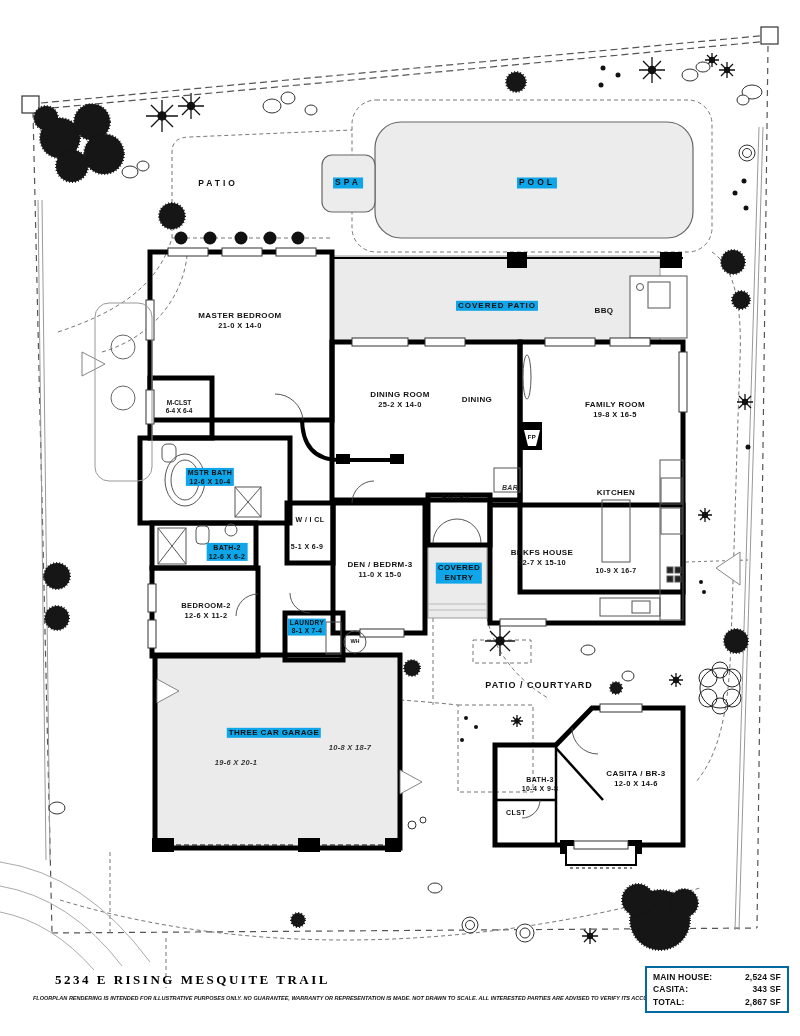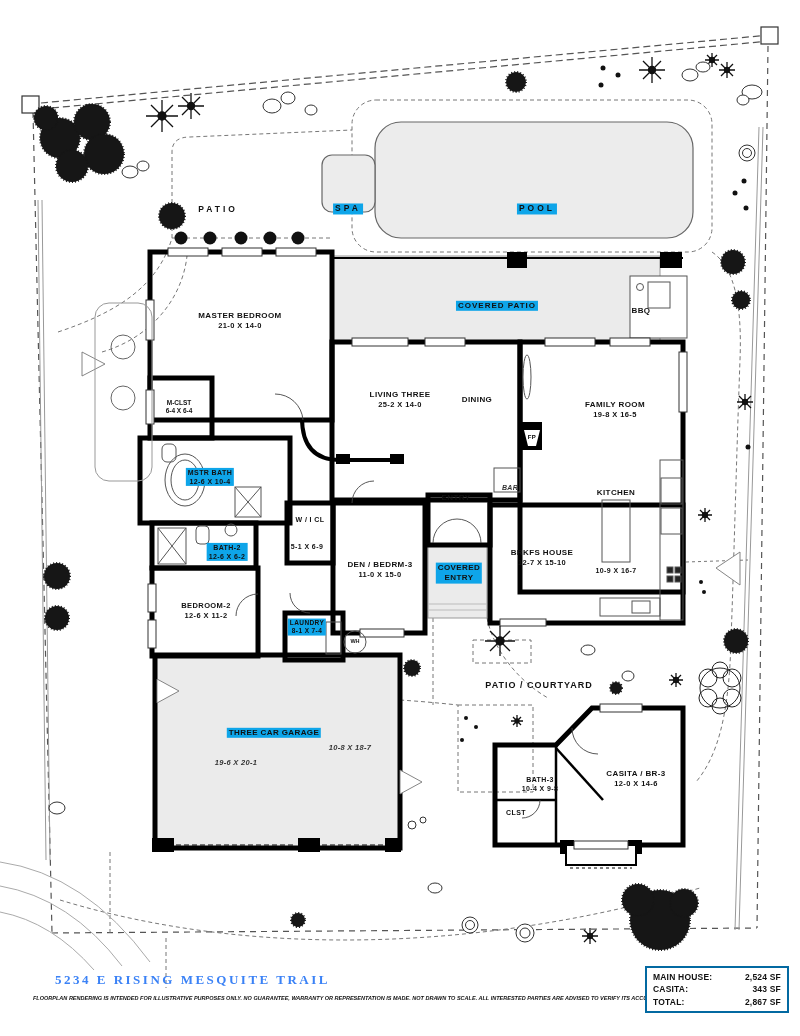--- a/index.html
+++ b/index.html
@@ -4,28 +4,28 @@
 <style>
   html,body{margin:0;padding:0;background:#fff;}
   #page{position:relative;width:800px;height:1036px;background:#fff;overflow:hidden;
         font-family:"Liberation Sans",sans-serif;}
   svg{position:absolute;left:0;top:0;}
   .lbl{position:absolute;transform:translate(-50%,-50%);text-align:center;white-space:nowrap;
        font:bold 8px "Liberation Sans",sans-serif;letter-spacing:.4px;color:#111;
        background:#0ea5e9;padding:0 2px;line-height:1.3;z-index:5;}
   .lbl span{display:block;}
   .nobg{background:transparent;}
-  .site{font-size:8.5px;letter-spacing:3px;margin-top:26px;}
+  .site{font-size:8.5px;letter-spacing:3px;}
   .dimlb{font-size:7.5px;}
   .it{font-style:italic;font-weight:bold;color:#333;letter-spacing:.3px;background:transparent;}
   .tiny{font-size:5.5px;letter-spacing:0;padding:0;}
   .fp{color:#000;background:transparent;font-size:6px;}
   
   #address{position:absolute;left:55px;top:972px;font-family:"Liberation Serif",serif;
-           font-weight:bold;font-size:13px;letter-spacing:2.5px;color:#3b82f6;z-index:6;}
+           font-weight:bold;font-size:13px;letter-spacing:2.5px;color:#000000;z-index:6;}
   #watermark{position:absolute;left:2px;top:958px;font:bold 40px "Liberation Sans",sans-serif;
              letter-spacing:-1px;color:rgba(120,120,120,0.18);
              -webkit-text-stroke:1.4px #9a9a9a;z-index:7;}
   #disclaimer{position:absolute;left:33px;top:995px;width:720px;font-size:6px;font-style:italic;
               font-weight:bold;color:#111;transform:scaleX(.92);transform-origin:left top;
               white-space:nowrap;z-index:6;}
   #summary{position:absolute;left:645px;top:966px;width:128px;border:2px solid #0369a1;
            background:#fff;padding:3px 6px;z-index:8;}
   #summary .row{display:flex;justify-content:space-between;font:bold 8.5px "Liberation Sans",sans-serif;
                 color:#111;line-height:1.45;letter-spacing:.2px;}
@@ -327,21 +327,21 @@
     <circle cx="701" cy="582" r="2"></circle>
         <circle cx="704" cy="592" r="2"></circle>
         <circle cx="748" cy="447" r="2.5"></circle>
   </g>
 </svg>
 
 <div class="lbl site nobg" style="left:218px;top:184px">PATIO</div>
 <div class="lbl site" style="left:348px;top:183px">SPA</div>
 <div class="lbl site" style="left:537px;top:183px">POOL</div>
 <div class="lbl" style="left:497px;top:306px;letter-spacing:1px">COVERED PATIO</div>
-<div class="lbl nobg" style="left:641px;top:311px">BBQ</div>
+<div class="lbl nobg" style="left:604px;top:311px">BBQ</div>
 
 <div class="lbl nobg" style="left:240px;top:321px">
   <span>MASTER BEDROOM</span>
       <span class="dimlb">21-0  X  14-0</span>
 </div>
 <div class="lbl nobg tiny" style="left:179px;top:407px;font-size:6.5px">
   <span>M-CLST</span>
       <span>6-4 X 6-4</span>
 </div>
 <div class="lbl" style="left:210px;top:477px;font-size:7px">
@@ -356,21 +356,21 @@
   <span>BEDROOM-2</span>
       <span>12-6 X 11-2</span>
 </div>
 <div class="lbl nobg" style="left:310px;top:520px;font-size:7px">W / I  CL</div>
 <div class="lbl nobg" style="left:307px;top:547px;font-size:7px">5-1 X 6-9</div>
 <div class="lbl nobg" style="left:380px;top:570px">
   <span>DEN / BEDRM-3</span>
       <span class="dimlb">11-0  X  15-0</span>
 </div>
 <div class="lbl nobg" style="left:400px;top:400px">
-  <span>LIVING THREE</span>
+  <span>DINING ROOM</span>
       <span class="dimlb">25-2  X  14-0</span>
 </div>
 <div class="lbl nobg" style="left:477px;top:400px">DINING</div>
 <div class="lbl nobg" style="left:615px;top:410px">
   <span>FAMILY ROOM</span>
       <span class="dimlb">19-8  X  16-5</span>
 </div>
 <div class="lbl fp" style="left:532px;top:438px">FP</div>
 <div class="lbl it" style="left:510px;top:488px;font-size:7px">BAR</div>
 <div class="lbl nobg" style="left:456px;top:498px">ENTRY</div>

